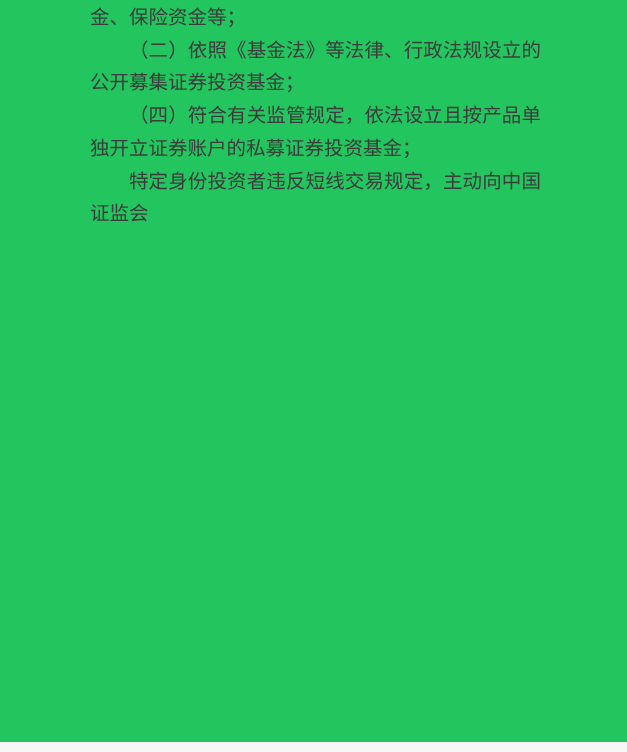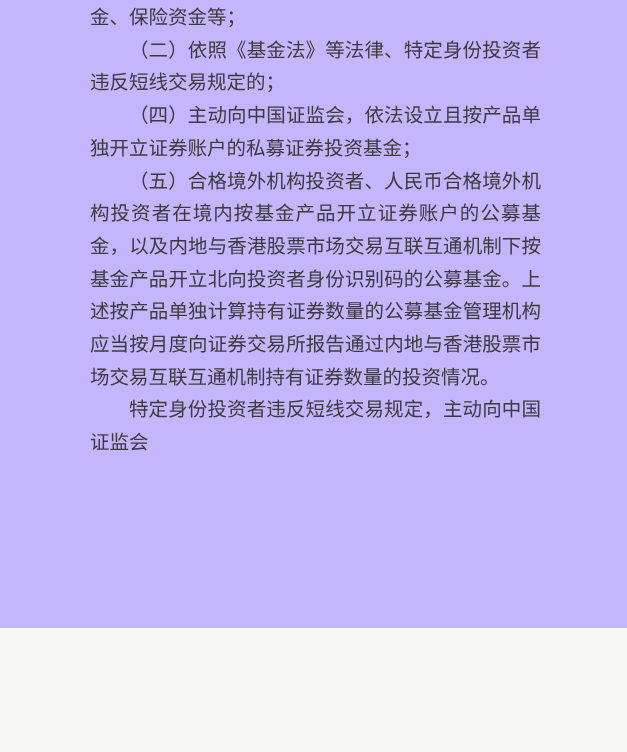--- a/index.html
+++ b/index.html
@@ -8,22 +8,22 @@
   }
   body {
     width: 627px;
     height: 752px;
     background: #f7f7f6;
     overflow: hidden;
   }
   .page {
     box-sizing: border-box;
     width: 627px;
-    height: 628px;
-    background: #c4b5fd;
+    height: 742px;
+    background: #22c55e;
     padding: 2px 86px 0 90px;
     font-family: "Liberation Serif", "DejaVu Serif", serif;
     font-size: 19.5px;
     line-height: 32.7px;
     color: #3c3c3c;
     text-align: justify;
     text-justify: inter-ideograph;
     text-align-last: left;
     letter-spacing: 0;
   }
@@ -41,24 +41,23 @@
     color: #262626;
   }
 </style>
 </head>
 <body>
 
 <div class="page">
 
   <p class="para flush"><span>金、保险资金等；</span></p>
 
-  <p class="para"><span>（二）依照《基金法》等法律、特定身份投资者违反短线交易规定的；</span></p>
+  <p class="para"><span>（二）依照《基金法》等法律、行政法规设立的公开募集证券投资基金；</span></p>
 
 
-  <p class="para"><span>（四）主动向中国证监会，依法设立且按产品单独开立证券账户的私募证券投资基金；</span></p>
+  <p class="para"><span>（四）符合有关监管规定，依法设立且按产品单独开立证券账户的私募证券投资基金；</span></p>
 
-  <p class="para"><span>（五）合格境外机构投资者、人民币合格境外机构投资者在境内按基金产品开立证券账户的公募基金，以及内地与香港股票市场交易互联互通机制下按基金产品开立北向投资者身份识别码的公募基金。上述按产品单独计算持有证券数量的公募基金管理机构应当按月度向证券交易所报告通过内地与香港股票市场交易互联互通机制持有证券数量的投资情况。</span></p>
 
 
 
   <p class="para"><span>特定身份投资者违反短线交易规定，主动向中国证监会</span></p>
 
 </div>
 
 </body></html>

